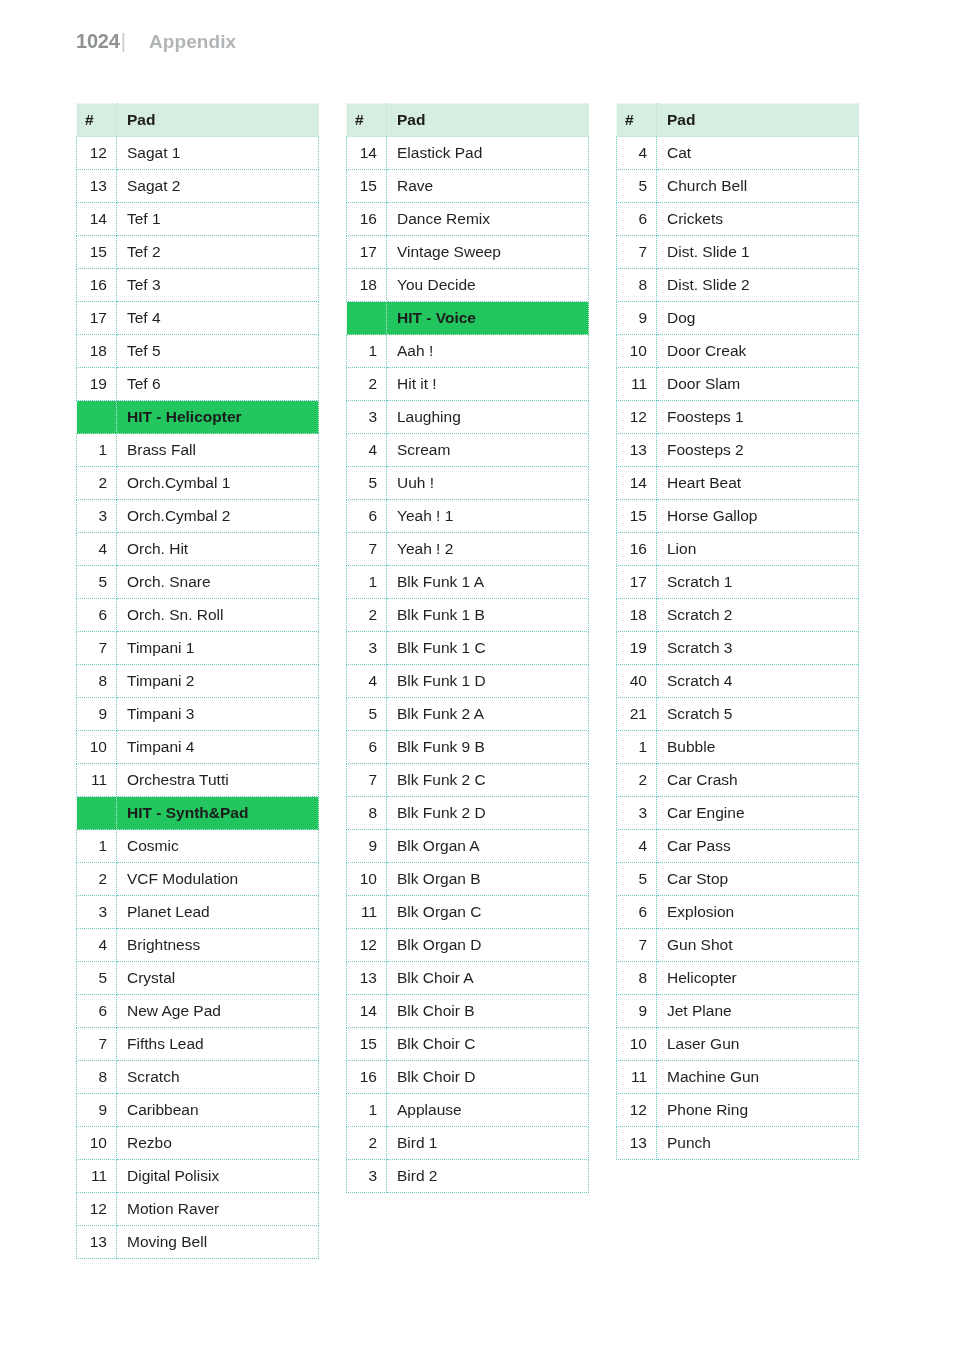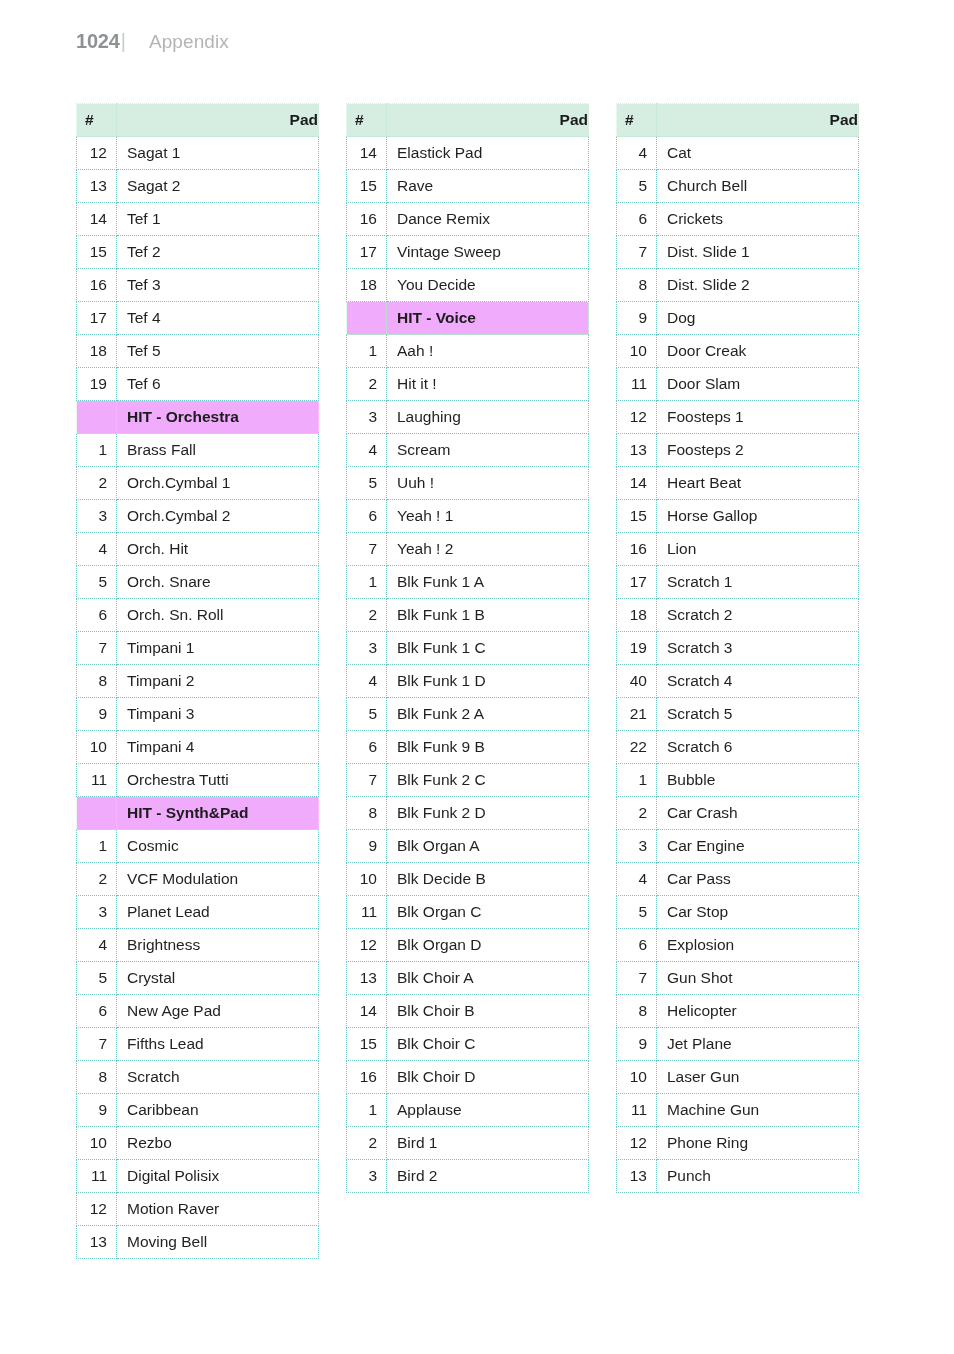--- a/index.html
+++ b/index.html
@@ -38,21 +38,21 @@
     letter-spacing: -0.2px;
   }
   .folio-rule {
     font-size: 20px;
     font-weight: 300;
     color: #c9cbcc;
     margin-left: 1px;
   }
   .running-title {
     font-size: 19px;
-    font-weight: 400;
+    font-weight: 700;
     color: #b2b5b7;
     margin-left: 23px;
     letter-spacing: 0.1px;
   }
 
   
   .columns {
     position: absolute;
     left: 76px;
     top: 103px;
@@ -114,26 +114,25 @@
   }
   table.pad-table thead th.num {
     text-align: left;
     padding-left: 8px;
     padding-right: 0;
     border-left-color: #d6eee2;
     border-right-color: #bfe3d3;
   }
   table.pad-table thead th.pad {
     border-right-color: #d6eee2;
-    text-align: right;
   }
 
   
   tr.section td {
-    background: #f0abfc;
+    background: #22c55e;
     font-weight: bold;
     color: #1c1c1c;
     border-top: 1px dotted #bfe3d3;
     border-bottom: 1px dotted #bfe3d3;
   }
   tr.section td.num {
     border-left-color: #d6eee2;
     border-right-color: #bfe3d3;
   }
   tr.section td.pad {
@@ -197,21 +196,21 @@
             <tr>
               <td class="num">18</td>
               <td class="pad">Tef 5</td>
             </tr>
             <tr>
               <td class="num">19</td>
               <td class="pad">Tef 6</td>
             </tr>
             <tr class="section">
               <td class="num"></td>
-              <td class="pad">HIT - Orchestra</td>
+              <td class="pad">HIT - Helicopter</td>
             </tr>
             <tr>
               <td class="num">1</td>
               <td class="pad">Brass Fall</td>
             </tr>
             <tr>
               <td class="num">2</td>
               <td class="pad">Orch.Cymbal 1</td>
             </tr>
             <tr>
@@ -406,21 +405,21 @@
             <tr>
               <td class="num">8</td>
               <td class="pad">Blk Funk 2 D</td>
             </tr>
             <tr>
               <td class="num">9</td>
               <td class="pad">Blk Organ A</td>
             </tr>
             <tr>
               <td class="num">10</td>
-              <td class="pad">Blk Decide B</td>
+              <td class="pad">Blk Organ B</td>
             </tr>
             <tr>
               <td class="num">11</td>
               <td class="pad">Blk Organ C</td>
             </tr>
             <tr>
               <td class="num">12</td>
               <td class="pad">Blk Organ D</td>
             </tr>
             <tr>
@@ -534,24 +533,20 @@
             </tr>
             <tr>
               <td class="num">40</td>
               <td class="pad">Scratch 4</td>
             </tr>
             <tr>
               <td class="num">21</td>
               <td class="pad">Scratch 5</td>
             </tr>
             <tr>
-              <td class="num">22</td>
-              <td class="pad">Scratch 6</td>
-            </tr>
-            <tr>
               <td class="num">1</td>
               <td class="pad">Bubble</td>
             </tr>
             <tr>
               <td class="num">2</td>
               <td class="pad">Car Crash</td>
             </tr>
             <tr>
               <td class="num">3</td>
               <td class="pad">Car Engine</td>

